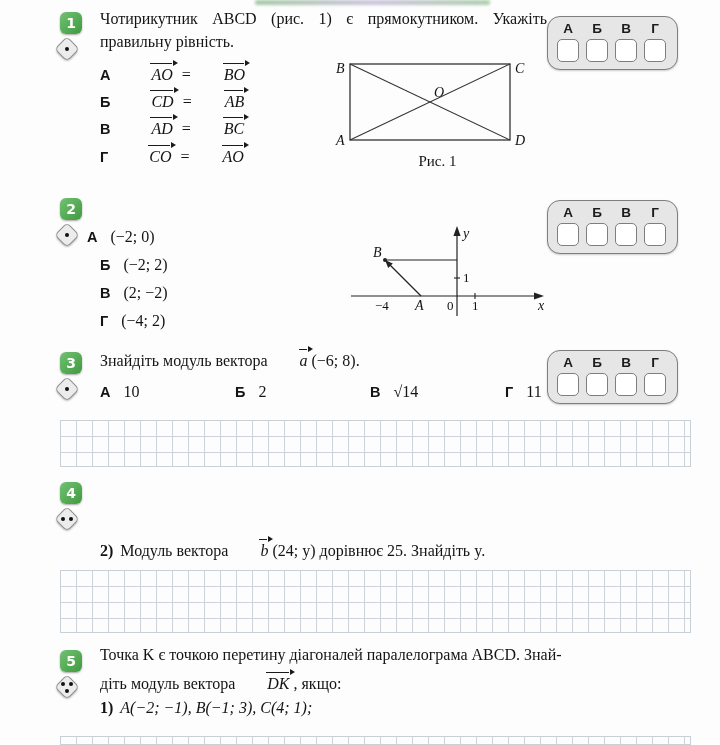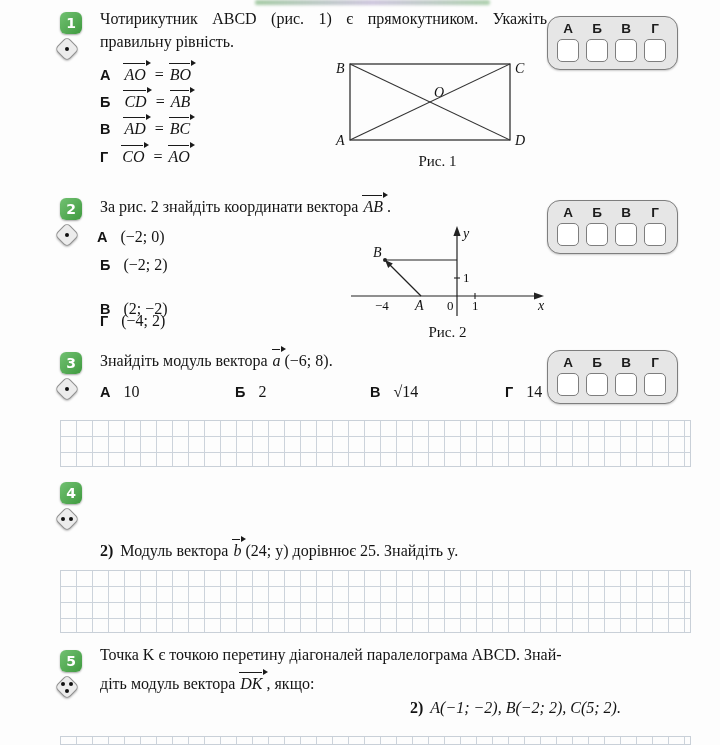--- a/index.html
+++ b/index.html
@@ -21,21 +21,21 @@
   .dot{position:absolute;width:4px;height:4px;border-radius:50%;background:#111;}
 
   .ttext{position:absolute;font-size:16px;line-height:1.42;text-align:justify;}
   .tline{position:absolute;font-size:16px;white-space:nowrap;}
 
   .opt{position:absolute;white-space:nowrap;font-size:16px;}
   .opt-letter{font-family:"Liberation Sans",sans-serif;font-weight:bold;font-size:14.5px;margin-right:13px;}
   .math-it{font-style:italic;}
   .eq{padding:0 5px;}
 
-  .vec{position:relative;display:inline-block;font-style:italic;padding:4px 4px 0 1px;}
+  .vec{position:relative;display:inline-block;font-style:italic;padding:4px 4px 0 1px;margin-left:27px;}
   .vec::after{content:"";position:absolute;left:0;right:5px;top:1px;border-top:1.3px solid #1a1a1a;}
   .vec::before{content:"";position:absolute;right:-1px;top:-2px;width:0;height:0;
     border-top:3px solid transparent;border-bottom:3px solid transparent;border-left:5px solid #1a1a1a;}
 
   .apanel{position:absolute;width:131px;background:#e6e6e6;border:1.6px solid #7e7e7e;border-radius:13px;
     padding:5px 9px 7px;box-sizing:border-box;box-shadow:0 1px 2px rgba(0,0,0,.2);}
   .ap-letters{display:flex;gap:7px;margin-bottom:3px;}
   .ap-letter{width:22px;text-align:center;font-family:"Liberation Sans",sans-serif;
     font-weight:bold;font-size:13.5px;color:#1c1c1c;line-height:14px;}
   .ap-boxes{display:flex;gap:7px;}
@@ -110,31 +110,28 @@
       <span class="ap-box"></span>
     </div>
   </div>
 
   <div class="badge" style="left:60px;top:198px">2</div>
   <div class="die-wrap" style="left:54px;top:222px">
     <div class="die"></div>
     <span class="dot" style="left:11px;top:11px"></span>
   </div>
 
-  <div class="tline" style="left:100px;top:194px">
-    <span>За рис. 2 знайдіть координати вектора </span><span class="vec">AB</span><span>.</span>
-  </div>
-
-  <div class="opt" style="left:97px;top:228px">
+
+  <div class="opt" style="left:87px;top:228px">
     <span class="opt-letter">А</span><span>(−2; 0)</span>
   </div>
   <div class="opt" style="left:100px;top:256px">
     <span class="opt-letter">Б</span><span>(−2; 2)</span>
   </div>
-  <div class="opt" style="left:100px;top:300px">
+  <div class="opt" style="left:100px;top:284px">
     <span class="opt-letter">В</span><span>(2; −2)</span>
   </div>
   <div class="opt" style="left:100px;top:312px">
     <span class="opt-letter">Г</span><span>(−4; 2)</span>
   </div>
 
   <div class="fig" style="left:345px;top:224px;width:205px">
     <svg width="205" height="95" viewBox="0 0 205 95">
       <line x1="6" y1="72" x2="192" y2="72" stroke="#222" stroke-width="1.2"></line>
       <polygon points="199,72 189,68.4 189,75.6" fill="#222"></polygon>
@@ -148,21 +145,20 @@
       <line x1="109" y1="54" x2="115" y2="54" stroke="#222" stroke-width="1.1"></line>
       <text class="lbl" x="28" y="33">B</text>
       <text class="lbl" x="70" y="86">A</text>
       <text class="num" x="30" y="86">−4</text>
       <text class="num" x="102" y="86">0</text>
       <text class="num" x="127" y="86">1</text>
       <text class="num" x="118" y="58">1</text>
       <text class="lbl" x="118" y="14">y</text>
       <text class="lbl" x="193" y="86">x</text>
     </svg>
-    <div class="fig-caption">Рис. 2</div>
   </div>
 
   <div class="apanel" style="left:547px;top:200px">
     <div class="ap-letters">
       <span class="ap-letter">А</span>
       <span class="ap-letter">Б</span>
       <span class="ap-letter">В</span>
       <span class="ap-letter">Г</span>
     </div>
     <div class="ap-boxes">
@@ -186,21 +182,21 @@
   <div class="opt" style="left:100px;top:383px">
     <span class="opt-letter">А</span><span>10</span>
   </div>
   <div class="opt" style="left:235px;top:383px">
     <span class="opt-letter">Б</span><span>2</span>
   </div>
   <div class="opt" style="left:370px;top:383px">
     <span class="opt-letter">В</span><span>√14</span>
   </div>
   <div class="opt" style="left:505px;top:383px">
-    <span class="opt-letter">Г</span><span>14</span>
+    <span class="opt-letter">Г</span><span>11</span>
   </div>
 
   <div class="apanel" style="left:547px;top:350px">
     <div class="ap-letters">
       <span class="ap-letter">А</span>
       <span class="ap-letter">Б</span>
       <span class="ap-letter">В</span>
       <span class="ap-letter">Г</span>
     </div>
     <div class="ap-boxes">
@@ -233,19 +229,19 @@
     <span class="dot" style="left:7px;top:8px"></span>
     <span class="dot" style="left:15px;top:8px"></span>
     <span class="dot" style="left:11px;top:15px"></span>
   </div>
 
   <div class="tline" style="left:100px;top:671px">
     <span>діть модуль вектора </span><span class="vec">DK</span><span>, якщо:</span>
   </div>
   <div class="tline" style="left:100px;top:646px">Точка K є точкою перетину діагоналей паралелограма ABCD. Знай-</div>
 
-  <div class="tline" style="left:410px;top:699px">
-    <span class="inum">2)</span><span class="math-it">A(−1; −2),  B(−2; 2),  C(5; 2).</span>
+  <div class="tline" style="left:100px;top:699px">
+    <span class="inum">1)</span><span class="math-it">A(−2; −1),  B(−1; 3),  C(4; 1);</span>
   </div>
 
   <div class="grid-area" style="left:60px;top:736px;width:631px;height:9px"></div>
 
 </div>
 
 </body></html>

